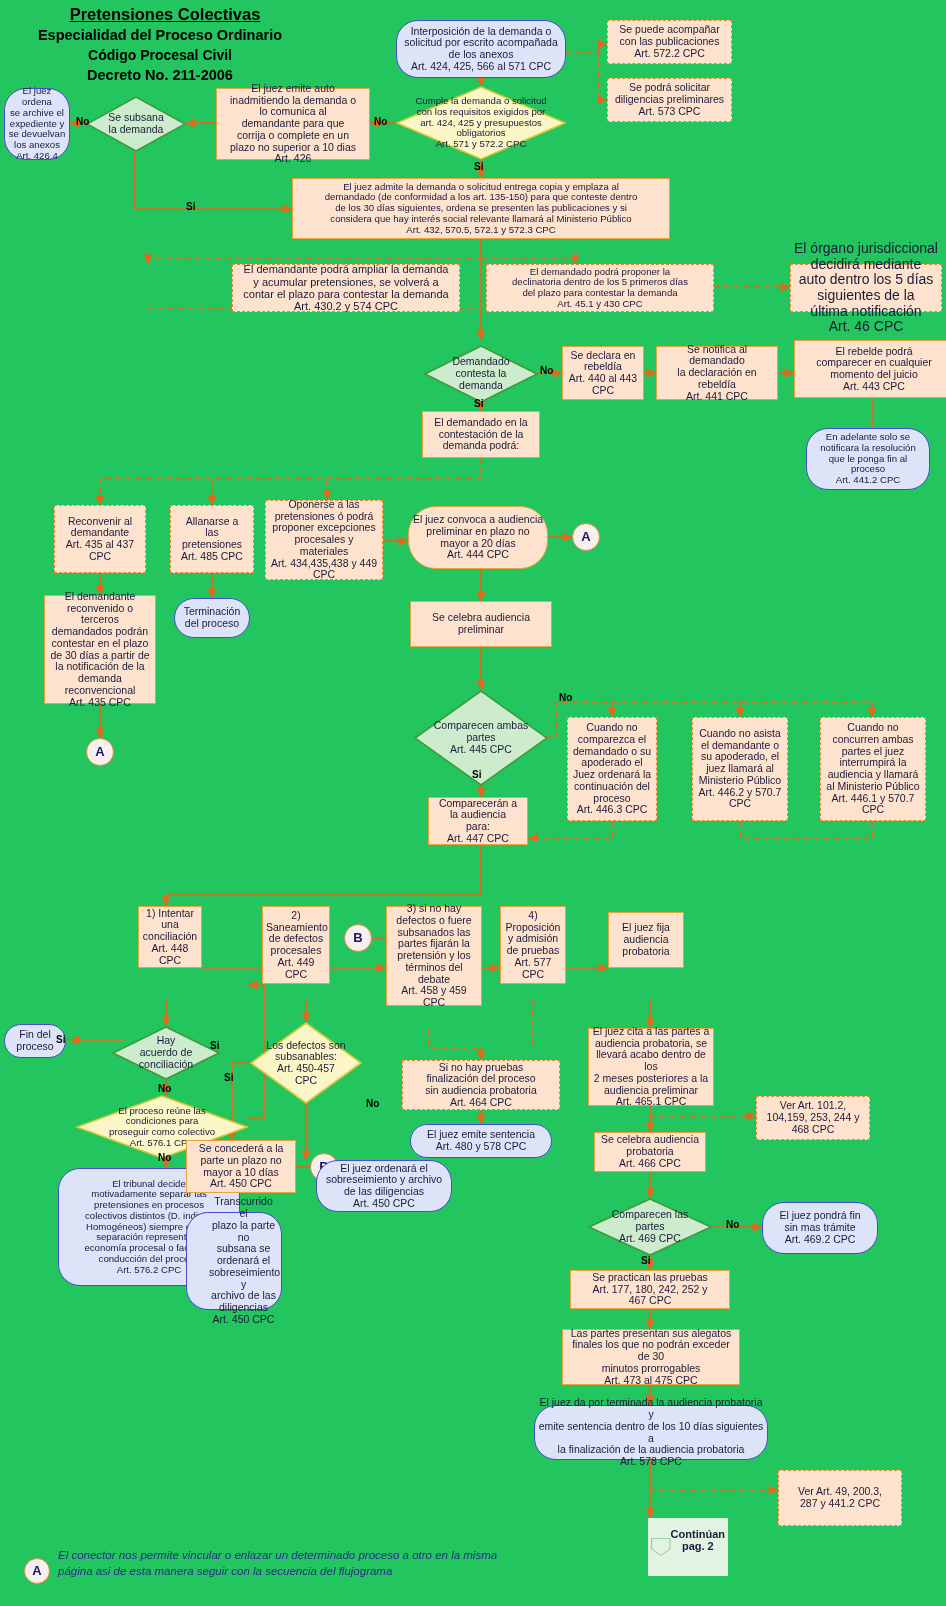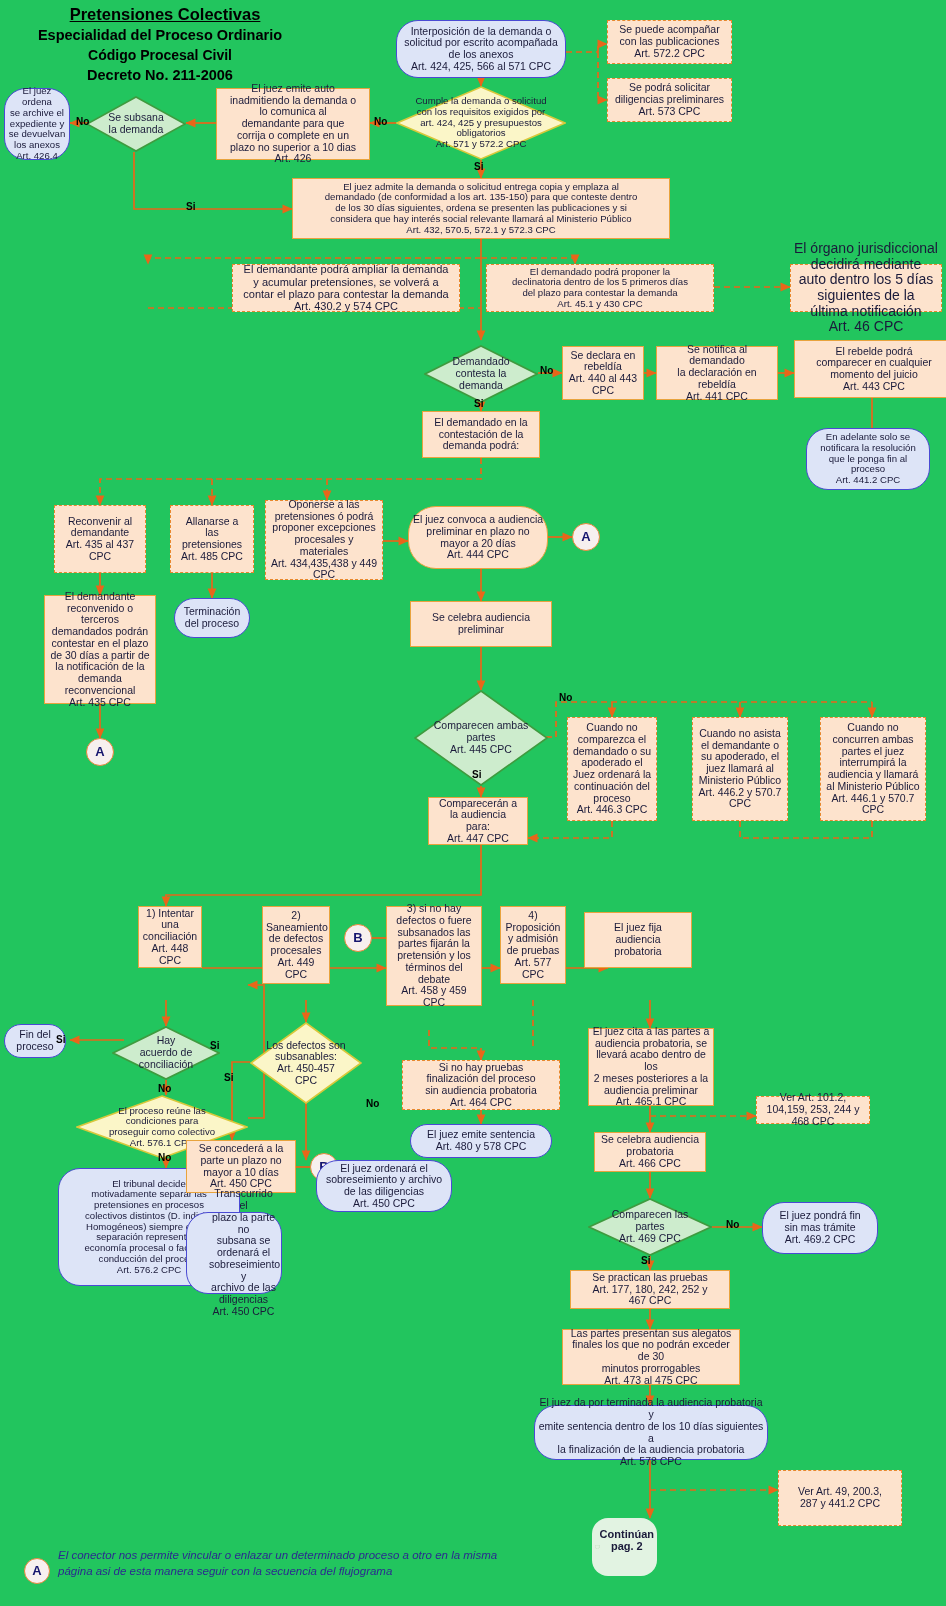--- a/index.html
+++ b/index.html
@@ -468,21 +468,21 @@
     </div>
 
   <div class="node proc" style="left:500px;top:906px;width:66px;height:78px;">
     <span>4)
 Proposición
 y admisión
 de pruebas
 Art. 577 CPC</span>
     </div>
 
-  <div class="node proc" style="left:584px;top:912px;width:108px;height:56px;">
+  <div class="node proc" style="left:608px;top:912px;width:76px;height:56px;">
     <span>El juez fija
 audiencia
 probatoria</span>
     </div>
 
   <div class="node dia-g" style="left:112px;top:1026px;width:108px;height:54px;">
     <svg class="shape" viewBox="0 0 108 54" preserveAspectRatio="none">
       <polygon points="54,1 107,27 54,53 1,27" fill="#cdeccd" stroke="#3f9b3f" stroke-width="1.6"></polygon>
       </svg>
     <span>Hay
@@ -540,21 +540,21 @@
     <span>Se concederá a la
 parte un plazo no
 mayor a 10 días
 Art. 450 CPC</span>
     </div>
 
   <div class="node conn" style="left:310px;top:1153px;width:28px;height:28px;">
     <span>B</span>
     </div>
 
-  <div class="node term" style="left:186px;top:1212px;width:96px;height:82px;padding-left:22px;">
+  <div class="node term" style="left:186px;top:1212px;width:96px;height:98px;padding-left:22px;">
     <span>Transcurrido el
 plazo la parte no
 subsana se
 ordenará el
 sobreseimiento y
 archivo de las
 diligencias
 Art. 450 CPC</span>
     </div>
 
@@ -579,21 +579,21 @@
 
   <div class="node proc" style="left:588px;top:1028px;width:126px;height:78px;">
     <span>El juez cita a las partes a
 audiencia probatoria, se
 llevará acabo dentro de los
 2 meses posteriores a la
 audiencia preliminar
 Art. 465.1 CPC</span>
     </div>
 
-  <div class="node dash" style="left:756px;top:1096px;width:114px;height:28px;">
+  <div class="node dash" style="left:756px;top:1096px;width:114px;height:44px;">
     <span>Ver Art. 101.2,
 104,159, 253, 244 y
 468 CPC</span>
     </div>
 
   <div class="node proc" style="left:594px;top:1132px;width:112px;height:40px;">
     <span>Se celebra audiencia
 probatoria
 Art. 466 CPC</span>
     </div>
@@ -634,21 +634,21 @@
 emite sentencia dentro de los 10 días siguientes a
 la finalización de la audiencia probatoria
 Art. 578 CPC</span>
     </div>
 
   <div class="node dash" style="left:778px;top:1470px;width:124px;height:56px;">
     <span>Ver Art. 49, 200.3,
 287 y 441.2 CPC</span>
     </div>
 
-  <div class="node penta" style="left:592px;top:1518px;width:65px;height:58px;border-radius:16px;">
+  <div class="node penta" style="left:648px;top:1518px;width:80px;height:58px;">
     <svg class="shape" viewBox="0 0 64 58" preserveAspectRatio="none">
       <polygon points="2,1 62,1 62,36 32,57 2,36" fill="#e2f3e2" stroke="#3f9b3f" stroke-width="1.6"></polygon>
       </svg>
     <span style="padding-bottom:14px;">Continúan
 pag. 2</span>
     </div>
 
   <div class="node conn" style="left:24px;top:1558px;width:26px;height:26px;">
     <span>A</span>
     </div>

